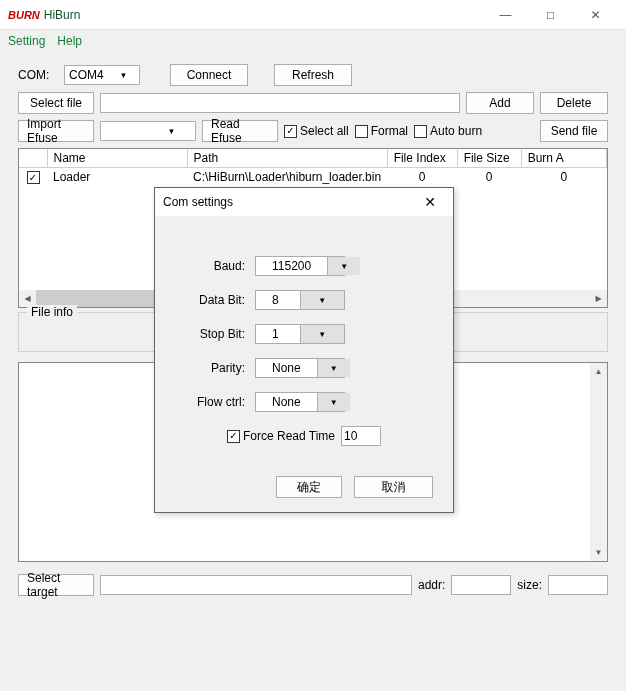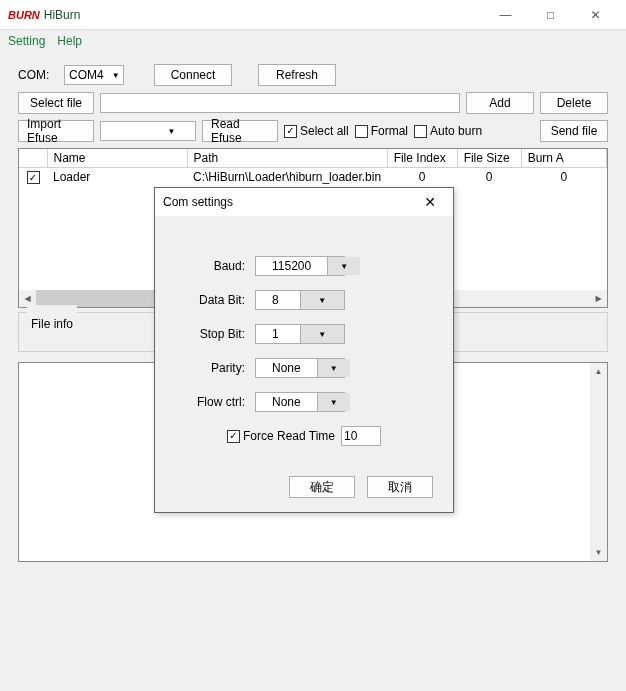--- a/index.html
+++ b/index.html
@@ -169,21 +169,21 @@
   .groupbox {
     border: 1px solid #d0d0d0;
     margin-top: 4px;
     position: relative;
   }
   .groupbox .glabel {
     position: absolute;
     top: -8px;
     left: 8px;
     background: #f0f0f0;
-    padding: 12px 4px;
+    padding: 0 4px;
     font-size: 12px;
   }
   .textarea-wrap {
     border: 1px solid #828790;
     background: #fff;
     height: 200px;
     margin-top: 10px;
     position: relative;
   }
   .vscroll {
@@ -285,21 +285,21 @@
 
 <div class="menubar">
   <span>Setting</span>
   <span>Help</span>
 </div>
 
 <div class="content">
 
   <div class="row">
     <span style="width:40px;">COM:</span>
-    <div class="combox" style="width:60px;">
+    <div class="combox" style="width:76px;">
       <span>COM4</span>
       <span class="arrow">▼</span>
     </div>
     <span style="width:18px;"></span>
     <div class="btn w78">Connect</div>
     <span style="width:14px;"></span>
     <div class="btn w78">Refresh</div>
   </div>
 
   <div class="row">
@@ -370,20 +370,28 @@
   <div class="textarea-wrap">
     <div class="vscroll">
       <div class="sbbtn">▲</div>
       <div style="flex:1;"></div>
       <div class="sbbtn">▼</div>
     </div>
   </div>
 </div>
 
 <div class="bottom">
+  <div class="row">
+    <div class="btn w76">Select target</div>
+    <input type="text" style="flex: 1 1 0%;">
+    <span>addr:</span>
+    <input type="text" style="width: 60px;">
+    <span>size:</span>
+    <input type="text" style="width: 60px;">
+  </div>
 </div>
 
 <div class="dialog">
   <div class="dtitlebar">
     <span>Com settings</span>
     <span class="dclose">✕</span>
   </div>
   <div class="dbody">
     <div class="drow">
       <span class="dlabel">Baud:</span>
@@ -423,15 +431,15 @@
     <div class="drow" style="justify-content:center;margin-top:8px;">
       <div class="checkbox">
         <span class="box">✓</span>
         <span>Force Read Time</span>
       </div>
       <input type="text" style="width: 40px; margin-left: 6px;" value="10">
     </div>
   </div>
   <div class="dbtns">
     <div class="btn" style="width:66px;">确定</div>
-    <div class="btn" style="width:66px;">取消</div>
+    <div class="btn" style="width:79px;">取消</div>
   </div>
 </div>
 
 </body></html>

